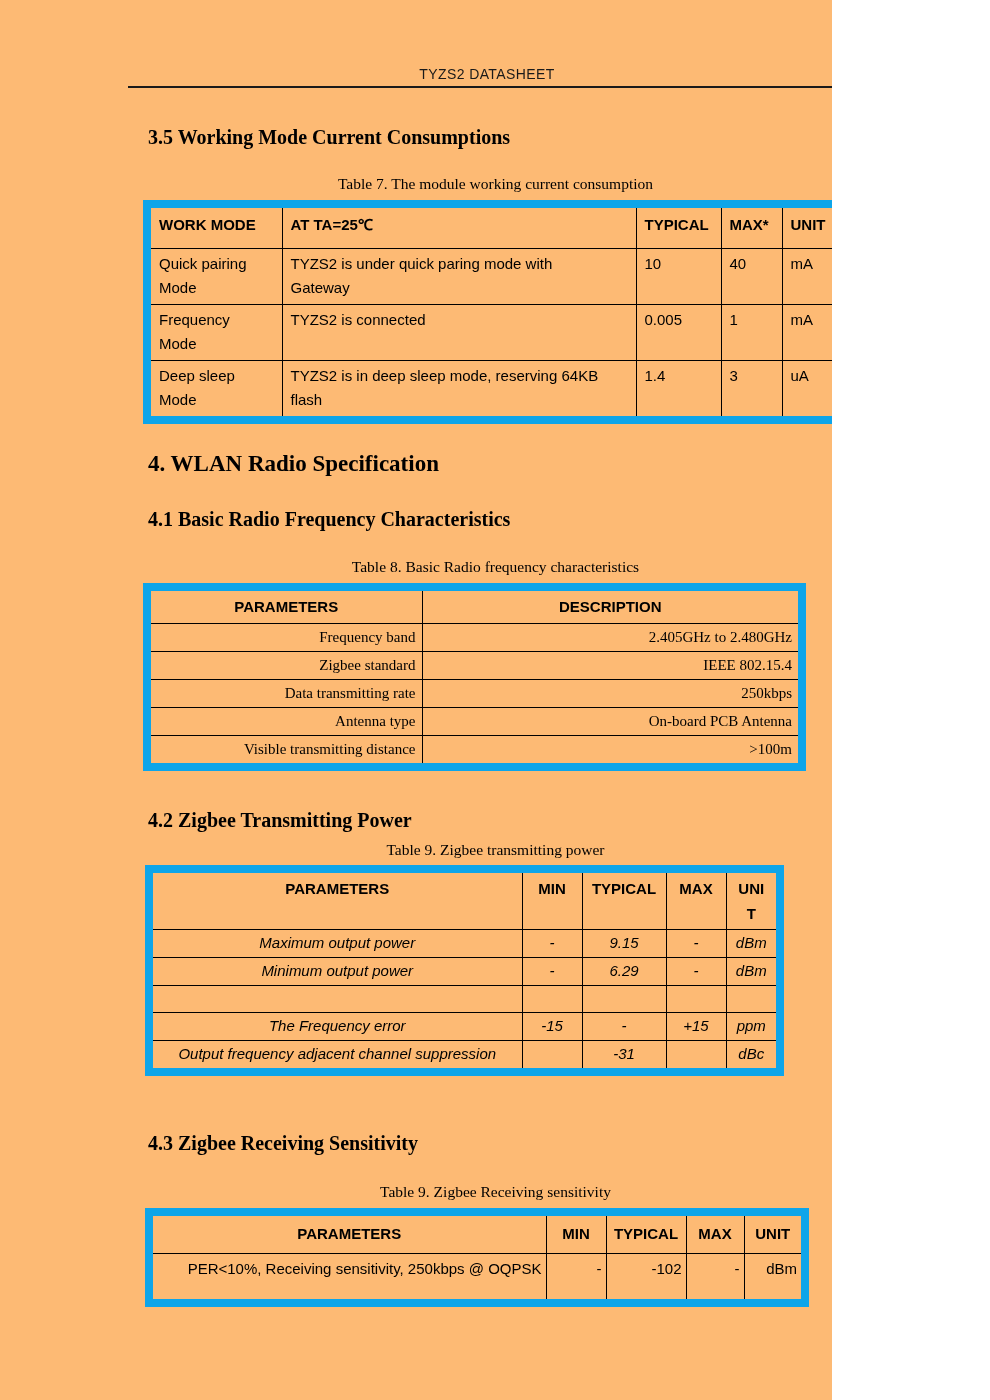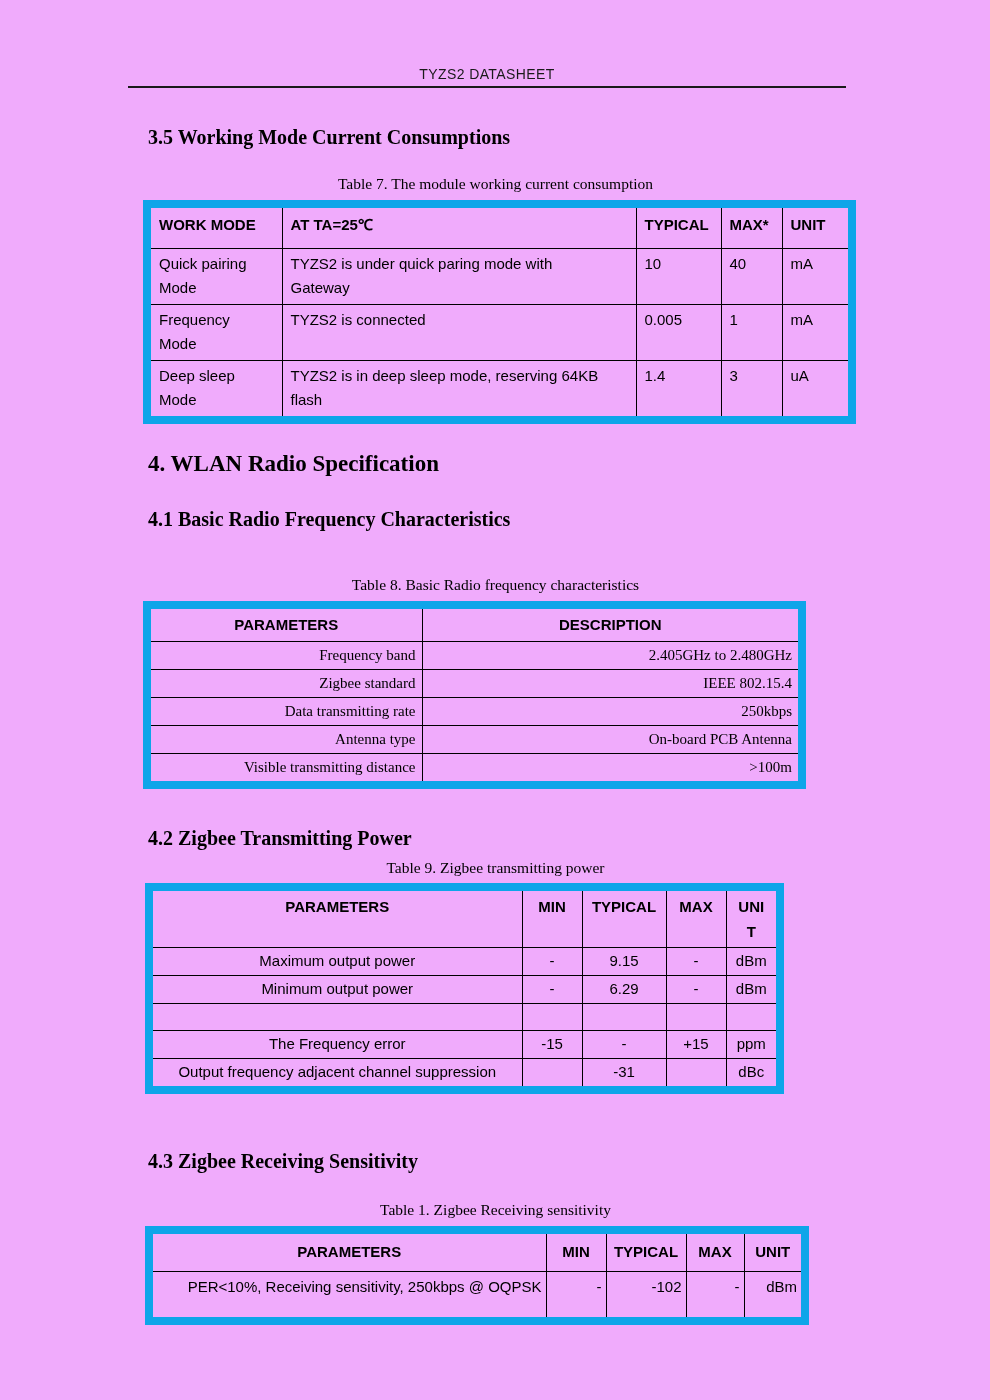--- a/index.html
+++ b/index.html
@@ -1,20 +1,20 @@
 <!DOCTYPE html>
 <html><head>
 <meta charset="utf-8">
 <style>
   html,body { margin:0; padding:0; background:#ffffff; }
   .page {
     position: relative;
-    width: 990px;
+    width: 832px;
     height: 1400px;
-    background: #f0abfc;
+    background: #fdba74;
     color: #111;
     overflow: hidden;
   }
   .doc-header {
     margin: 0 0 0 128px;
     width: 718px;
     padding: 66px 0 4px;
     border-bottom: 2px solid #1a1a1a;
     text-align: center;
     font: 14px "Liberation Sans", sans-serif;
@@ -54,32 +54,32 @@
   .t7 td { text-align: left; vertical-align: top; padding: 3px 8px 4px; line-height: 24px; white-space: pre-line; margin-left: 11px; }
 
   
   .t8 { margin: 7px 0 0 143px; width: 655px; }
   .t8 th { padding: 6px; line-height: 20px; text-align: center; }
   .t8 td { padding: 3px 6px 4px; line-height: 20px; text-align: right; font-family: Liberation Serif, serif; }
 
   
   .t9a { margin: 6px 0 0 145px; width: 631px; }
   .t9a th { vertical-align: top; padding: 3px 4px; line-height: 25px; white-space: pre-line; text-align: center; }
-  .t9a td { padding: 3px 0 4px; line-height: 20px; text-align: center; }
+  .t9a td { padding: 3px 0 4px; line-height: 20px; text-align: center; font-style: italic; }
   .t9a tr.empty-row td { height: 19px; }
 
   
   .t9b { margin: 7px 0 0 145px; width: 656px; }
   .t9b th { padding: 8px 4px 9px; line-height: 20px; text-align: center; }
   .t9b td { padding: 5px 4px 20px; line-height: 20px; text-align: right; }
 
   .mt-h42 { margin-top: 38px; }
   .mt-h43 { margin-top: 56px; }
   .mt-h41 { margin-top: 31px; }
-  .mt-cap8 { margin-top: 45px; }
+  .mt-cap8 { margin-top: 27px; }
   .mt-cap9a { margin-top: 9px; }
   .mt-cap9b { margin-top: 28px; }
 </style>
 </head>
 <body>
 
 <div class="page">
 
   <div class="doc-header">
     <span>TYZS2 DATASHEET</span>
@@ -227,21 +227,21 @@
       <td></td>
       <td>-31</td>
       <td></td>
       <td>dBc</td>
     </tr>
   </tbody>
     </table>
 
   <div class="h-sub mt-h43">4.3 Zigbee Receiving Sensitivity</div>
 
-  <div class="caption mt-cap9b">Table 1. Zigbee Receiving sensitivity</div>
+  <div class="caption mt-cap9b">Table 9. Zigbee Receiving sensitivity</div>
 
   <table class="t9b">
     <colgroup>
         <col style="width:397px">
         <col style="width:60px">
         <col style="width:80px">
         <col style="width:58px">
         <col style="width:61px">
       </colgroup>
     <tbody>

